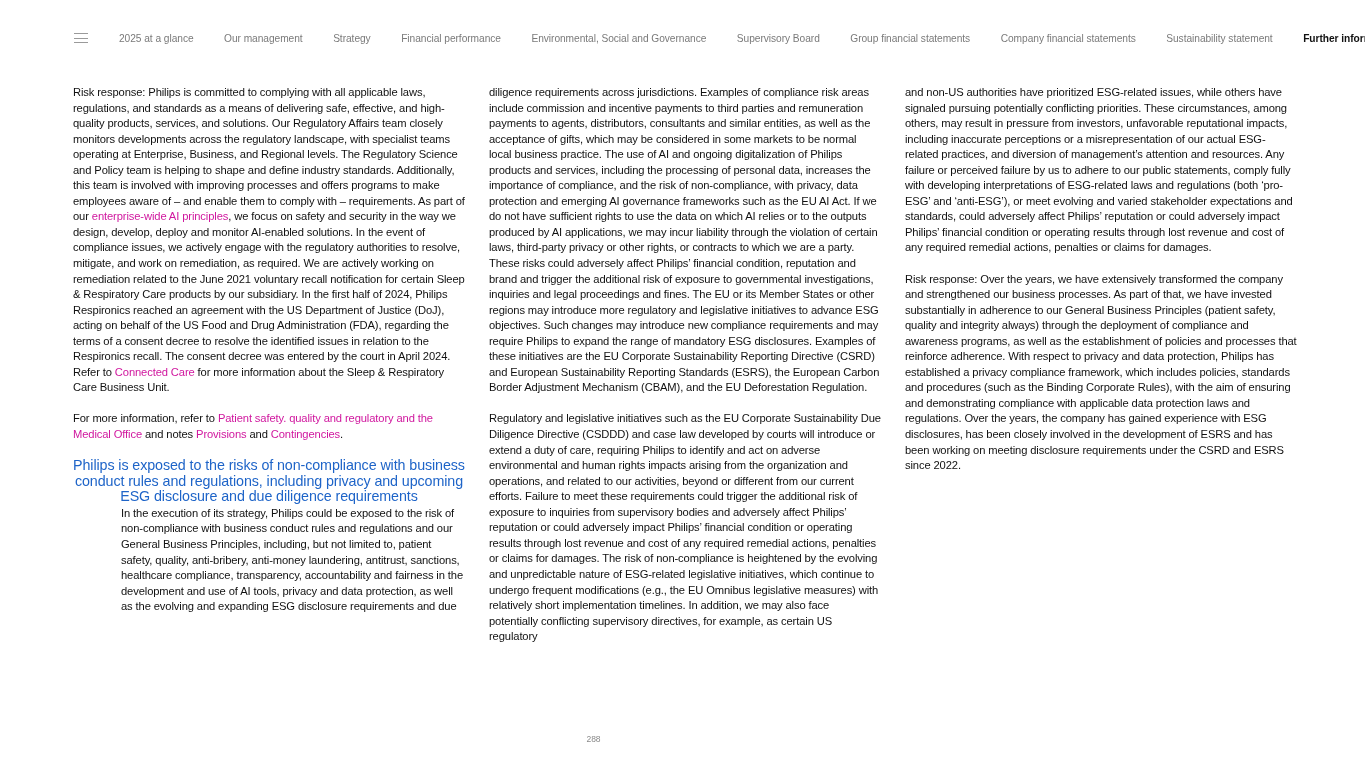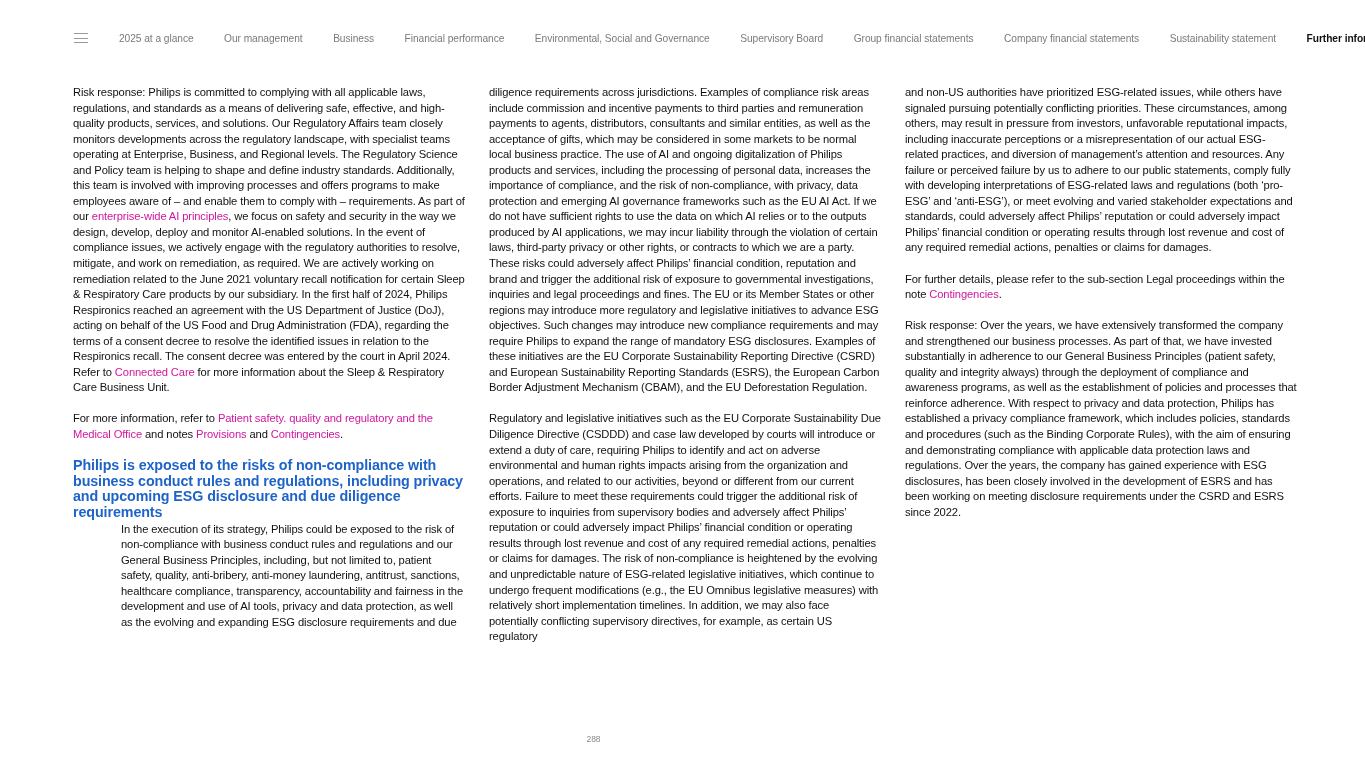--- a/index.html
+++ b/index.html
@@ -10,36 +10,36 @@
   .nav .menu-icon span { display: block; height: 1px; background: #9a9a9a; }
   .nav a { font-size: 10.2px; color: #7a7a7a; text-decoration: none; margin-right: 18.5px; cursor: pointer; letter-spacing: -0.05px; }
   .nav a.active { color: #111; font-weight: bold; }
   .col { position: absolute; top: 85px; width: 392px; font-size: 11.2px; line-height: 15.55px; letter-spacing: -0.12px; }
   .col1 { left: 73px; }
   .col2 { left: 489px; }
   .col3 { left: 905px; }
   .col p { margin: 0 0 15.55px 0; }
   .col p.it { }
   .col a.link { color: #d0169e; text-decoration: none; cursor: pointer; }
-  .col h2 { margin: 0; font-size: 14.3px; line-height: 15.6px; color: #1e64c8; font-weight: bold; letter-spacing: -0.1px; }
+  .col h2 { margin: 0; font-size: 14.3px; line-height: 15.6px; color: #1e64c8; font-weight: normal; letter-spacing: -0.1px; text-align: center; }
   .col h2 + p { margin-top: 1px; margin-left: 48px; }
   .page-number { position: absolute; top: 734px; left: 0; width: 1187px; text-align: center; font-size: 8.5px; color: #8a8a8a; }
 </style>
 </head>
 <body>
 
 <nav class="nav">
   <span class="menu-icon">
       <span></span>
       <span></span>
       <span></span>
     </span>
   <a>2025 at a glance</a>
   <a>Our management</a>
-  <a>Business</a>
+  <a>Strategy</a>
   <a>Financial performance</a>
   <a>Environmental, Social and Governance</a>
   <a>Supervisory Board</a>
   <a>Group financial statements</a>
   <a>Company financial statements</a>
   <a>Sustainability statement</a>
   <a class="active">Further information</a>
 </nav>
 
 <div class="col col1">
@@ -49,17 +49,16 @@
   <p>In the execution of its strategy, Philips could be exposed to the risk of non-compliance with business conduct rules and regulations and our General Business Principles, including, but not limited to, patient safety, quality, anti-bribery, anti-money laundering, antitrust, sanctions, healthcare compliance, transparency, accountability and fairness in the development and use of AI tools, privacy and data protection, as well as the evolving and expanding ESG disclosure requirements and due</p>
 </div>
 
 <div class="col col2">
   <p>diligence requirements across jurisdictions. Examples of compliance risk areas include commission and incentive payments to third parties and remuneration payments to agents, distributors, consultants and similar entities, as well as the acceptance of gifts, which may be considered in some markets to be normal local business practice. The use of AI and ongoing digitalization of Philips products and services, including the processing of personal data, increases the importance of compliance, and the risk of non-compliance, with privacy, data protection and emerging AI governance frameworks such as the EU AI Act. If we do not have sufficient rights to use the data on which AI relies or to the outputs produced by AI applications, we may incur liability through the violation of certain laws, third-party privacy or other rights, or contracts to which we are a party. These risks could adversely affect Philips’ financial condition, reputation and brand and trigger the additional risk of exposure to governmental investigations, inquiries and legal proceedings and fines. The EU or its Member States or other regions may introduce more regulatory and legislative initiatives to advance ESG objectives. Such changes may introduce new compliance requirements and may require Philips to expand the range of mandatory ESG disclosures. Examples of these initiatives are the EU Corporate Sustainability Reporting Directive (CSRD) and European Sustainability Reporting Standards (ESRS), the European Carbon Border Adjustment Mechanism (CBAM), and the EU Deforestation Regulation.</p>
   <p>Regulatory and legislative initiatives such as the EU Corporate Sustainability Due Diligence Directive (CSDDD) and case law developed by courts will introduce or extend a duty of care, requiring Philips to identify and act on adverse environmental and human rights impacts arising from the organization and operations, and related to our activities, beyond or different from our current efforts. Failure to meet these requirements could trigger the additional risk of exposure to inquiries from supervisory bodies and adversely affect Philips’ reputation or could adversely impact Philips’ financial condition or operating results through lost revenue and cost of any required remedial actions, penalties or claims for damages. The risk of non-compliance is heightened by the evolving and unpredictable nature of ESG-related legislative initiatives, which continue to undergo frequent modifications (e.g., the EU Omnibus legislative measures) with relatively short implementation timelines. In addition, we may also face potentially conflicting supervisory directives, for example, as certain US regulatory</p>
 </div>
 
 <div class="col col3">
   <p>and non-US authorities have prioritized ESG-related issues, while others have signaled pursuing potentially conflicting priorities. These circumstances, among others, may result in pressure from investors, unfavorable reputational impacts, including inaccurate perceptions or a misrepresentation of our actual ESG-related practices, and diversion of management’s attention and resources. Any failure or perceived failure by us to adhere to our public statements, comply fully with developing interpretations of ESG-related laws and regulations (both ‘pro-ESG’ and ‘anti-ESG’), or meet evolving and varied stakeholder expectations and standards, could adversely affect Philips’ reputation or could adversely impact Philips’ financial condition or operating results through lost revenue and cost of any required remedial actions, penalties or claims for damages.</p>
-  <p><span>For further details, please refer to the sub-section Legal proceedings within the note </span><a class="link">Contingencies</a><span>.</span></p>
   <p class="it">Risk response: Over the years, we have extensively transformed the company and strengthened our business processes. As part of that, we have invested substantially in adherence to our General Business Principles (patient safety, quality and integrity always) through the deployment of compliance and awareness programs, as well as the establishment of policies and processes that reinforce adherence. With respect to privacy and data protection, Philips has established a privacy compliance framework, which includes policies, standards and procedures (such as the Binding Corporate Rules), with the aim of ensuring and demonstrating compliance with applicable data protection laws and regulations. Over the years, the company has gained experience with ESG disclosures, has been closely involved in the development of ESRS and has been working on meeting disclosure requirements under the CSRD and ESRS since 2022.</p>
 </div>
 
 <div class="page-number">288</div>
 
 </body></html>

